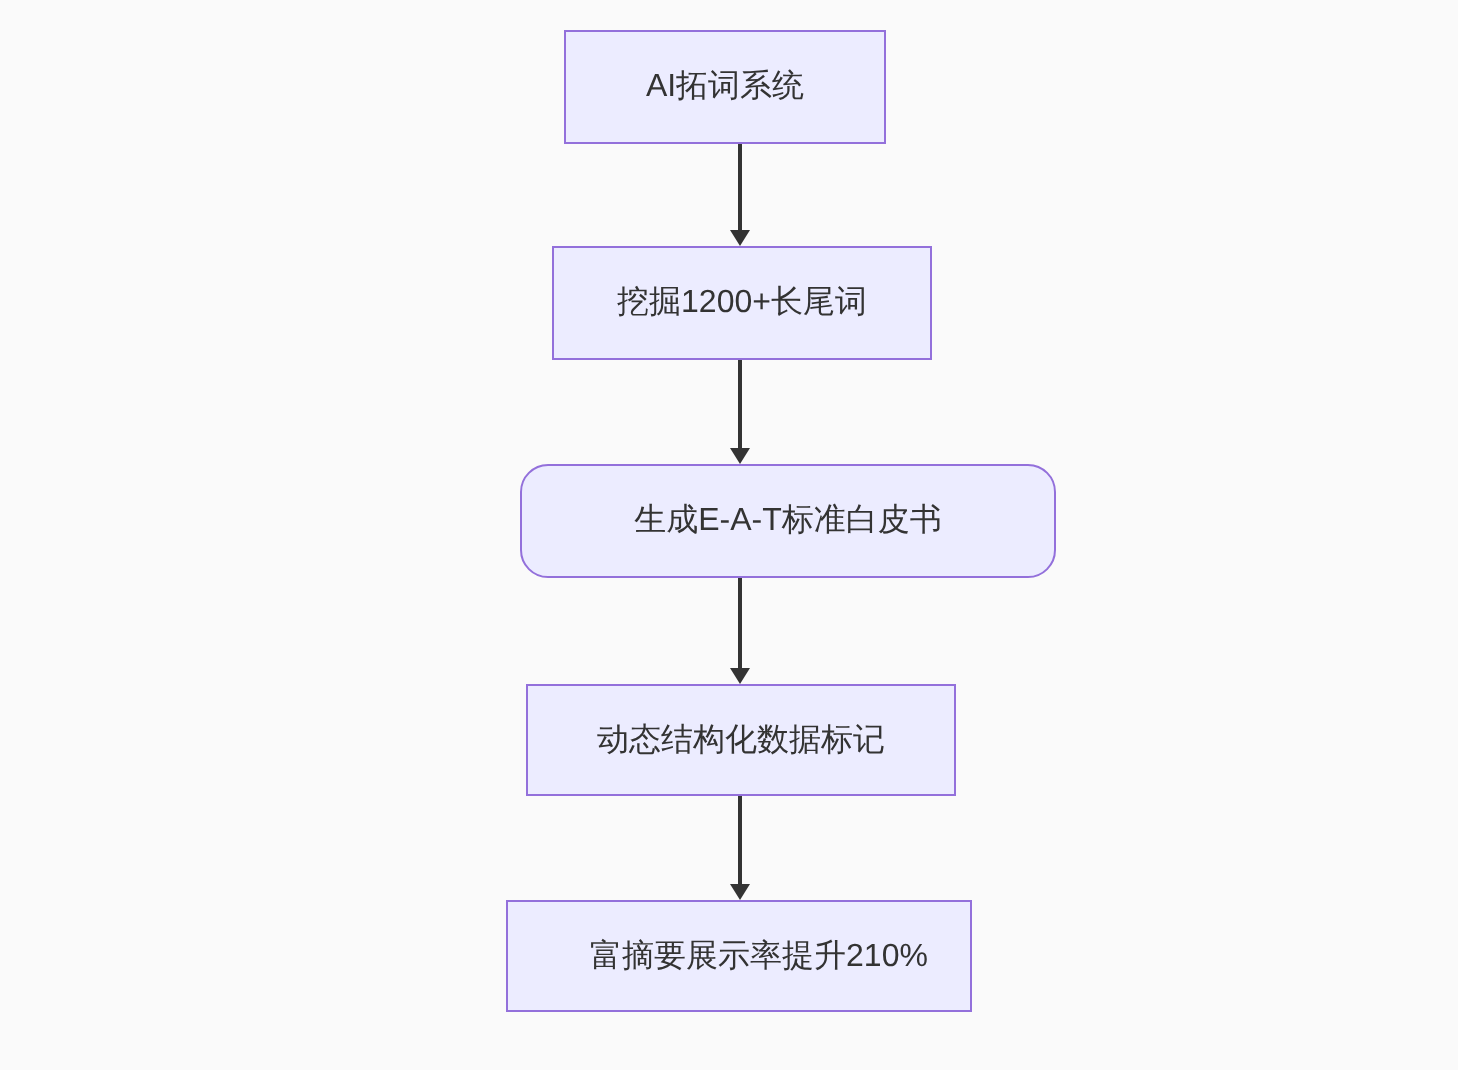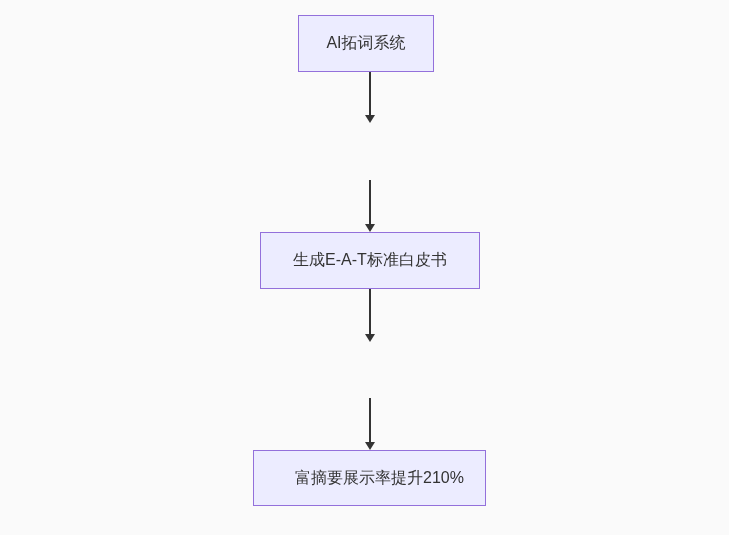--- a/index.html
+++ b/index.html
@@ -25,23 +25,23 @@
     border: 1px solid var(--node-border, #9370DB);
     color: var(--text, #333333);
     font-size: 16px;
     display: flex;
     align-items: center;
     justify-content: center;
     text-align: center;
     white-space: nowrap;
   }
   
-  .node-1 { left: 298px; top: 15px;  width: 136px; height: 57px; }
+  .node-1 { left: 282px; top: 15px;  width: 161px; height: 57px; }
   .node-2 { left: 276px; top: 123px; width: 190px; height: 57px; }
-  .node-3 { left: 260px; top: 232px; width: 220px; height: 57px; }
+  .node-3 { left: 260px; top: 232px; width: 268px; height: 57px; border-radius: 14px; }
   .node-4 { left: 263px; top: 342px; width: 215px; height: 56px; }
   .node-5 { left: 253px; top: 450px; width: 233px; height: 56px; padding-left: 20px; }
 
   .edge {
     position: absolute;
     left: 364px;
     width: 12px;
   }
   .edge-1 { top: 72px;  height: 51px; }
   .edge-2 { top: 180px; height: 52px; }
@@ -74,35 +74,41 @@
 
   <div class="node node-1">
     <span>AI拓词系统</span>
   </div>
 
   <div class="edge edge-1">
     <div class="edge-line"></div>
     <div class="edge-arrowhead"></div>
   </div>
 
+  <div class="node node-2">
+    <span>挖掘1200+长尾词</span>
+  </div>
 
   <div class="edge edge-2">
     <div class="edge-line"></div>
     <div class="edge-arrowhead"></div>
   </div>
 
   <div class="node node-3">
     <span>生成E-A-T标准白皮书</span>
   </div>
 
   <div class="edge edge-3">
     <div class="edge-line"></div>
     <div class="edge-arrowhead"></div>
   </div>
 
+  <div class="node node-4">
+    <span>动态结构化数据标记</span>
+  </div>
 
   <div class="edge edge-4">
     <div class="edge-line"></div>
     <div class="edge-arrowhead"></div>
   </div>
 
   <div class="node node-5">
     <span>富摘要展示率提升210%</span>
   </div>
 

